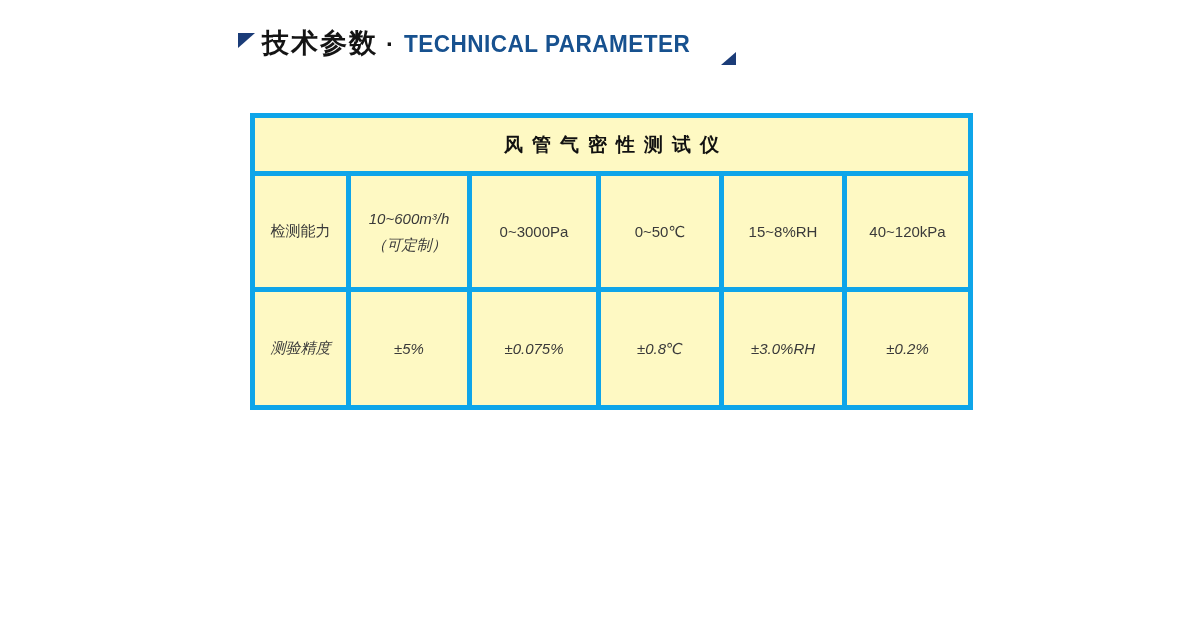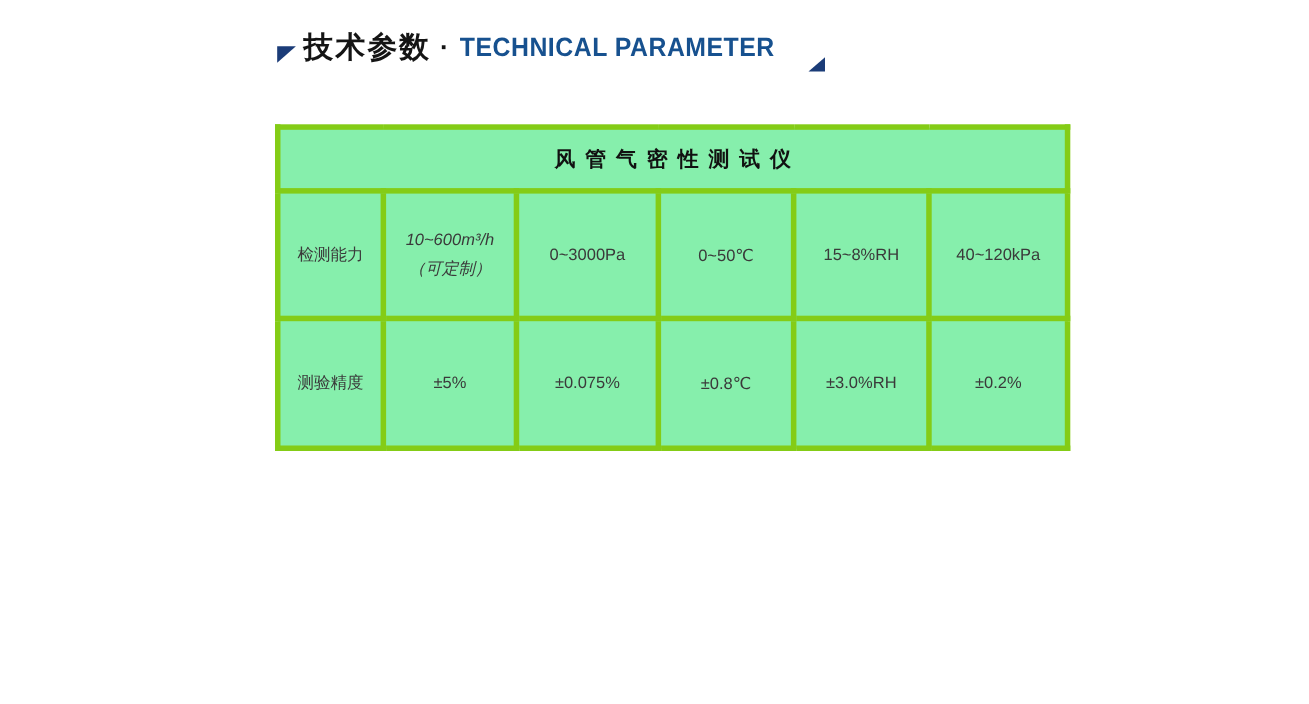--- a/index.html
+++ b/index.html
@@ -11,24 +11,24 @@
     height: 640px;
     background: #ffffff;
     font-family: "Liberation Sans", "DejaVu Sans", sans-serif;
     position: relative;
     overflow: hidden;
   }
 
   
   .section-header {
     position: absolute;
-    left: 252px;
+    left: 238px;
     top: 22px;
     display: flex;
-    align-items: flex-end;
+    align-items: center;
   }
   .tri-tl {
     width: 0;
     height: 0;
     border-top: 15px solid #1b3c78;
     border-right: 17px solid transparent;
     margin-top: 2px;
   }
   .header-text {
     display: flex;
@@ -73,39 +73,39 @@
   .param-table {
     position: absolute;
     left: 250px;
     top: 113px;
     width: 718px;
     border-collapse: collapse;
     table-layout: fixed;
     background: #ffffff;
   }
   .param-table td {
-    border: 5px solid #84cc16;
-    background: #86efac;
+    border: 5px solid #0ea5e9;
+    background: #fef9c3;
     text-align: center;
     vertical-align: middle;
     color: #3a3a3a;
     font-size: 15px;
     padding: 0;
   }
   .row-title td {
     height: 53px;
     font-size: 19px;
     font-weight: bold;
     color: #111111;
     letter-spacing: 9px;
     padding-left: 9px; 
   }
   .row-header td   { height: 106px; }
   .row-capability td { height: 111px; }
-  .row-precision td  { height: 113px; }
+  .row-precision td  { height: 113px; font-style: italic; }
   .row-remark td     { height: 47px; }
   .cell-line { line-height: 26px; font-style: italic; }
 </style>
 </head>
 <body>
 
 <div class="section-header">
   <span class="tri-tl"></span>
   <div class="header-text">
     <span class="title-zh">技术参数</span>

